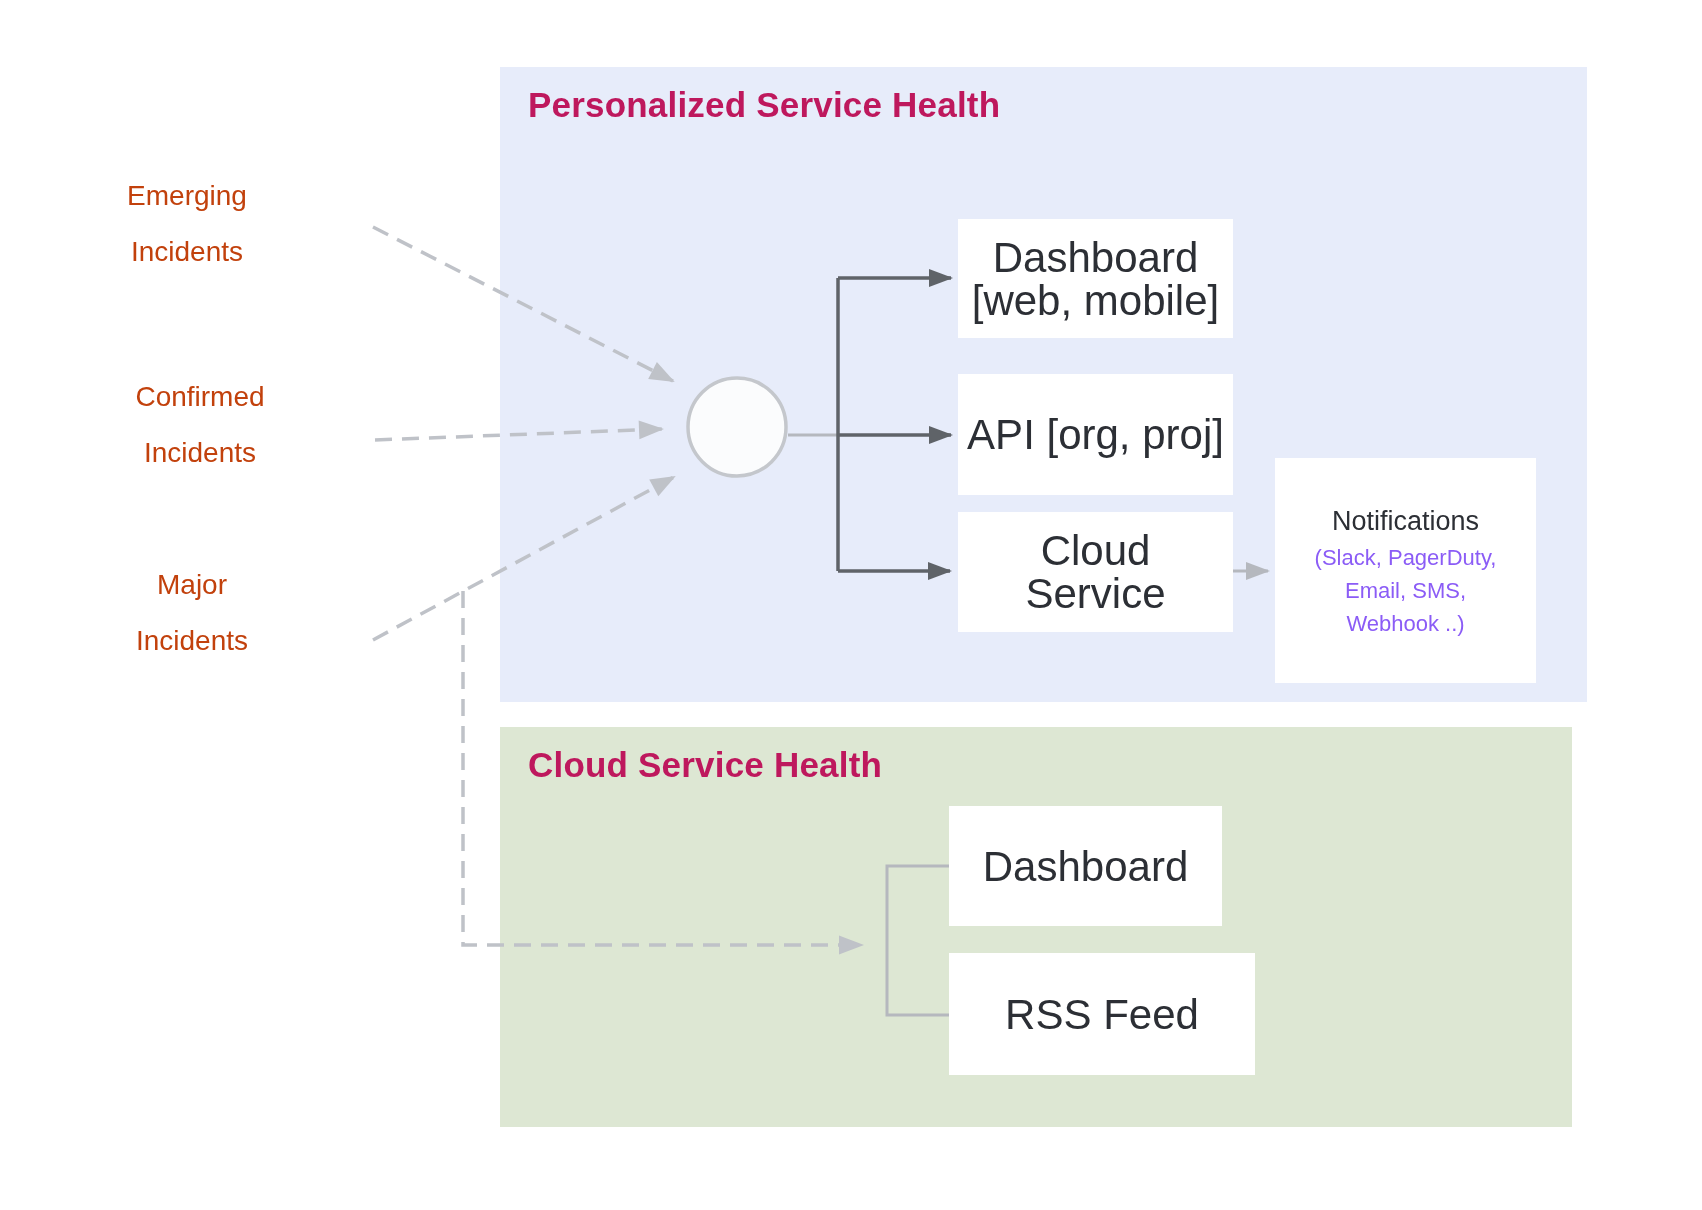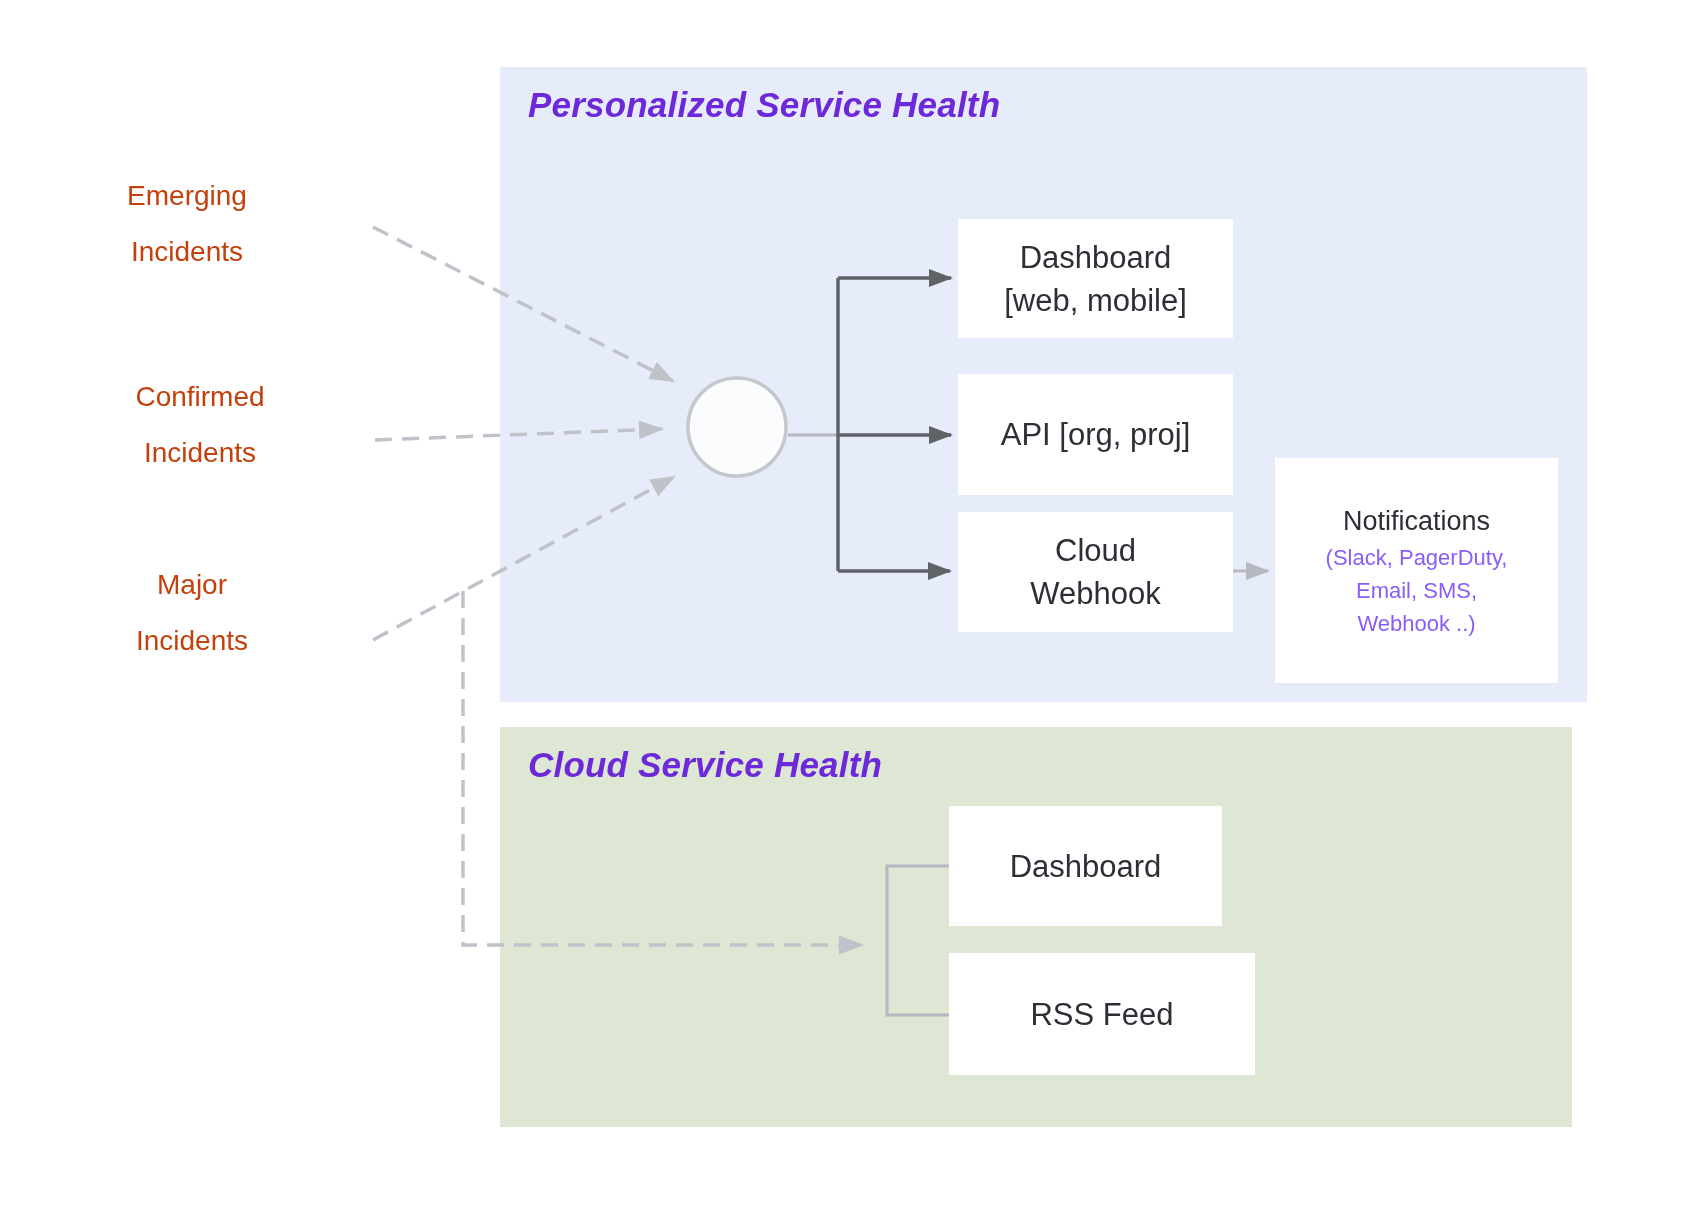--- a/index.html
+++ b/index.html
@@ -9,40 +9,40 @@
     background:#ffffff;
     font-family:"Liberation Sans", sans-serif;
     overflow:hidden;
   }
   .panel{position:absolute;}
   .panel-blue{left:500px;top:67px;width:1087px;height:635px;background:#e7ecfa;}
   .panel-green{left:500px;top:727px;width:1072px;height:400px;background:#dde7d3;}
   .panel-title{
     position:absolute;left:28px;top:18px;
     font-size:35px;font-weight:bold;letter-spacing:.2px;
-    color:#6d28d9;white-space:nowrap;font-style:italic;
+    color:#be185d;white-space:nowrap;
   }
   .side-label{
     position:absolute;width:280px;
     text-align:center;
     font-size:28px;line-height:56px;color:#c2410c;
   }
   .lbl-emerging{left:47px;top:168px;}
   .lbl-confirmed{left:60px;top:369px;}
   .lbl-major{left:52px;top:557px;}
   .node-box{
     position:absolute;background:#ffffff;
     display:flex;flex-direction:column;align-items:center;justify-content:center;
     text-align:center;color:#2c2f35;
-    font-size:31px;line-height:43px;
+    font-size:42px;line-height:43px;
   }
   .box-dash1{left:958px;top:219px;width:275px;height:119px;}
   .box-api{left:958px;top:374px;width:275px;height:121px;}
   .box-log{left:958px;top:512px;width:275px;height:120px;}
-  .box-notif{left:1275px;top:458px;width:283px;height:225px;font-size:27px;line-height:40px;}
+  .box-notif{left:1275px;top:458px;width:261px;height:225px;font-size:27px;line-height:40px;}
   .notif-sub{font-size:22px;line-height:33px;color:#8b5cf6;}
   .box-dash2{left:949px;top:806px;width:273px;height:120px;}
   .box-rss{left:949px;top:953px;width:306px;height:122px;}
   svg.overlay{position:absolute;left:0;top:0;pointer-events:none;}
 </style>
 </head>
 <body>
 
 <div class="canvas">
 
@@ -69,21 +69,21 @@
 
   <div class="node-box box-dash1">
     <div>Dashboard</div>
     <div>[web, mobile]</div>
   </div>
   <div class="node-box box-api">
     <div>API [org, proj]</div>
   </div>
   <div class="node-box box-log">
     <div>Cloud</div>
-    <div>Webhook</div>
+    <div>Service</div>
   </div>
   <div class="node-box box-notif">
     <div>Notifications</div>
     <div class="notif-sub">(Slack, PagerDuty,</div>
     <div class="notif-sub">Email, SMS,</div>
     <div class="notif-sub">Webhook ..)</div>
   </div>
 
   <div class="node-box box-dash2">
     <div>Dashboard</div>

